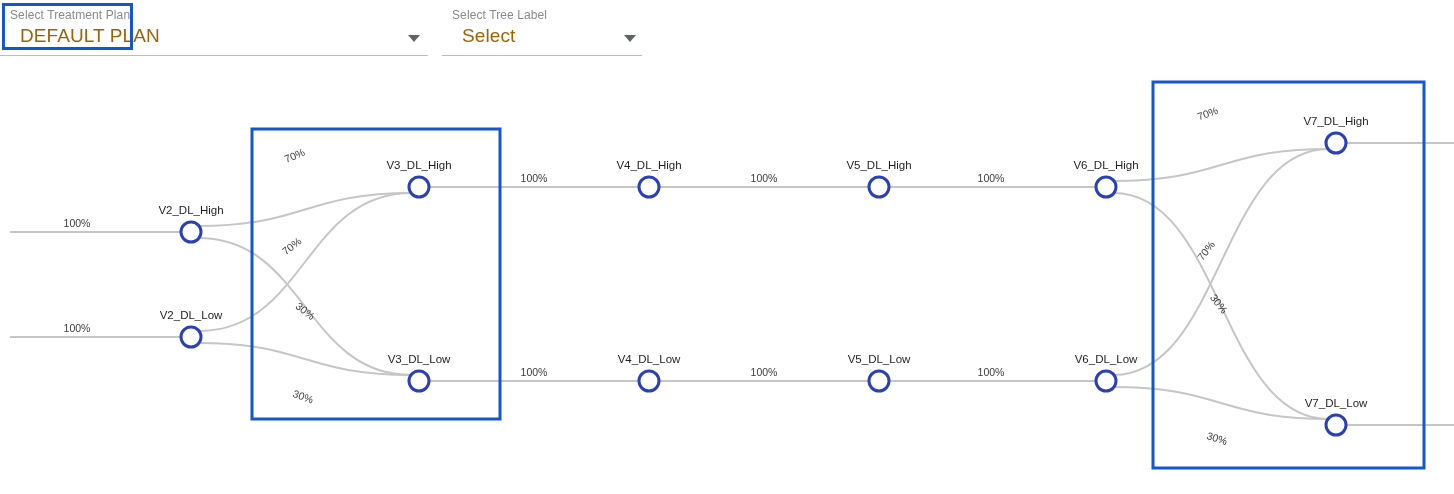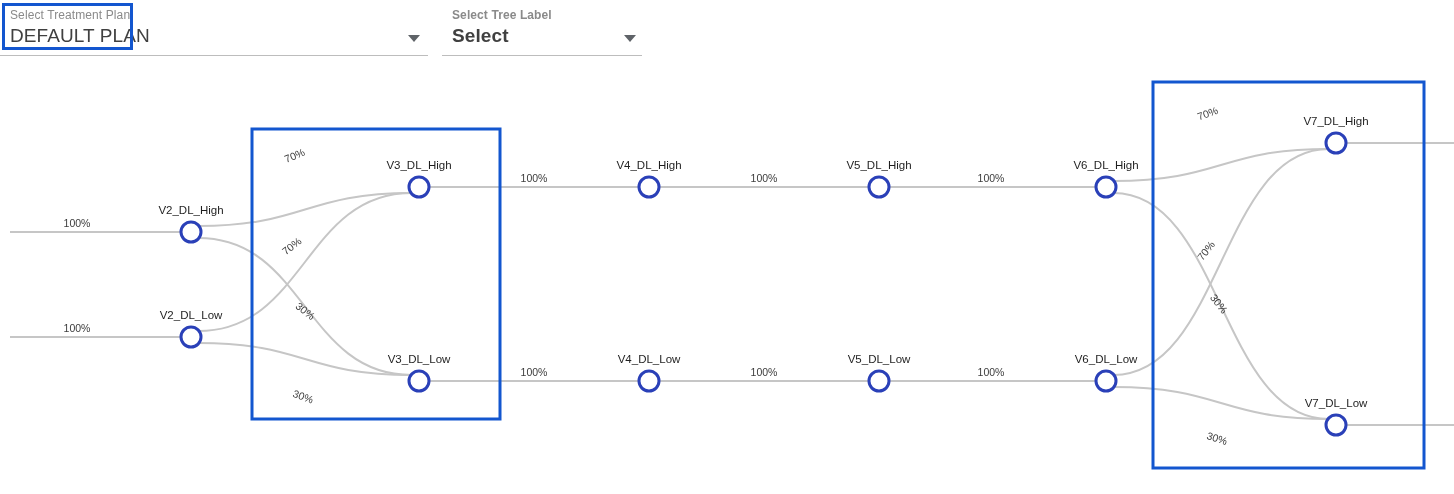--- a/index.html
+++ b/index.html
@@ -29,23 +29,23 @@
   .select-label {
     position: absolute;
     left: 10px; top: 8px;
     font-size: 12px;
     color: #8a8a8a;
     letter-spacing: 0.1px;
     white-space: nowrap;
   }
   .select-value {
     position: absolute;
-    left: 10px; top: 25px;
+    left: 20px; top: 25px;
     font-size: 19px;
-    color: #404040;
+    color: #a16207;
     white-space: nowrap;
     letter-spacing: 0.1px;
   }
   .select-underline {
     position: absolute;
     left: 0; bottom: 0;
     height: 1px;
     background: #bdbdbd;
   }
   .select-arrow {
@@ -62,21 +62,21 @@
     pointer-events: none;
   }
 
   
   #field-plan { left: 0px; top: 0px; width: 428px; }
   #field-plan .select-underline { width: 428px; }
   #field-plan .select-arrow { right: 8px; }
   #ring-plan { left: 2px; top: 3px; width: 131px; height: 47px; }
 
   
-  #field-tree { left: 442px; top: 0px; width: 200px; font-weight: bold; }
+  #field-tree { left: 442px; top: 0px; width: 200px; }
   #field-tree .select-underline { width: 200px; }
   #field-tree .select-arrow { right: 6px; }
 
   
   #tree-canvas {
     position: absolute;
     left: 0; top: 0;
     width: 1454px; height: 494px;
   }
   #tree-svg { display: block; }

